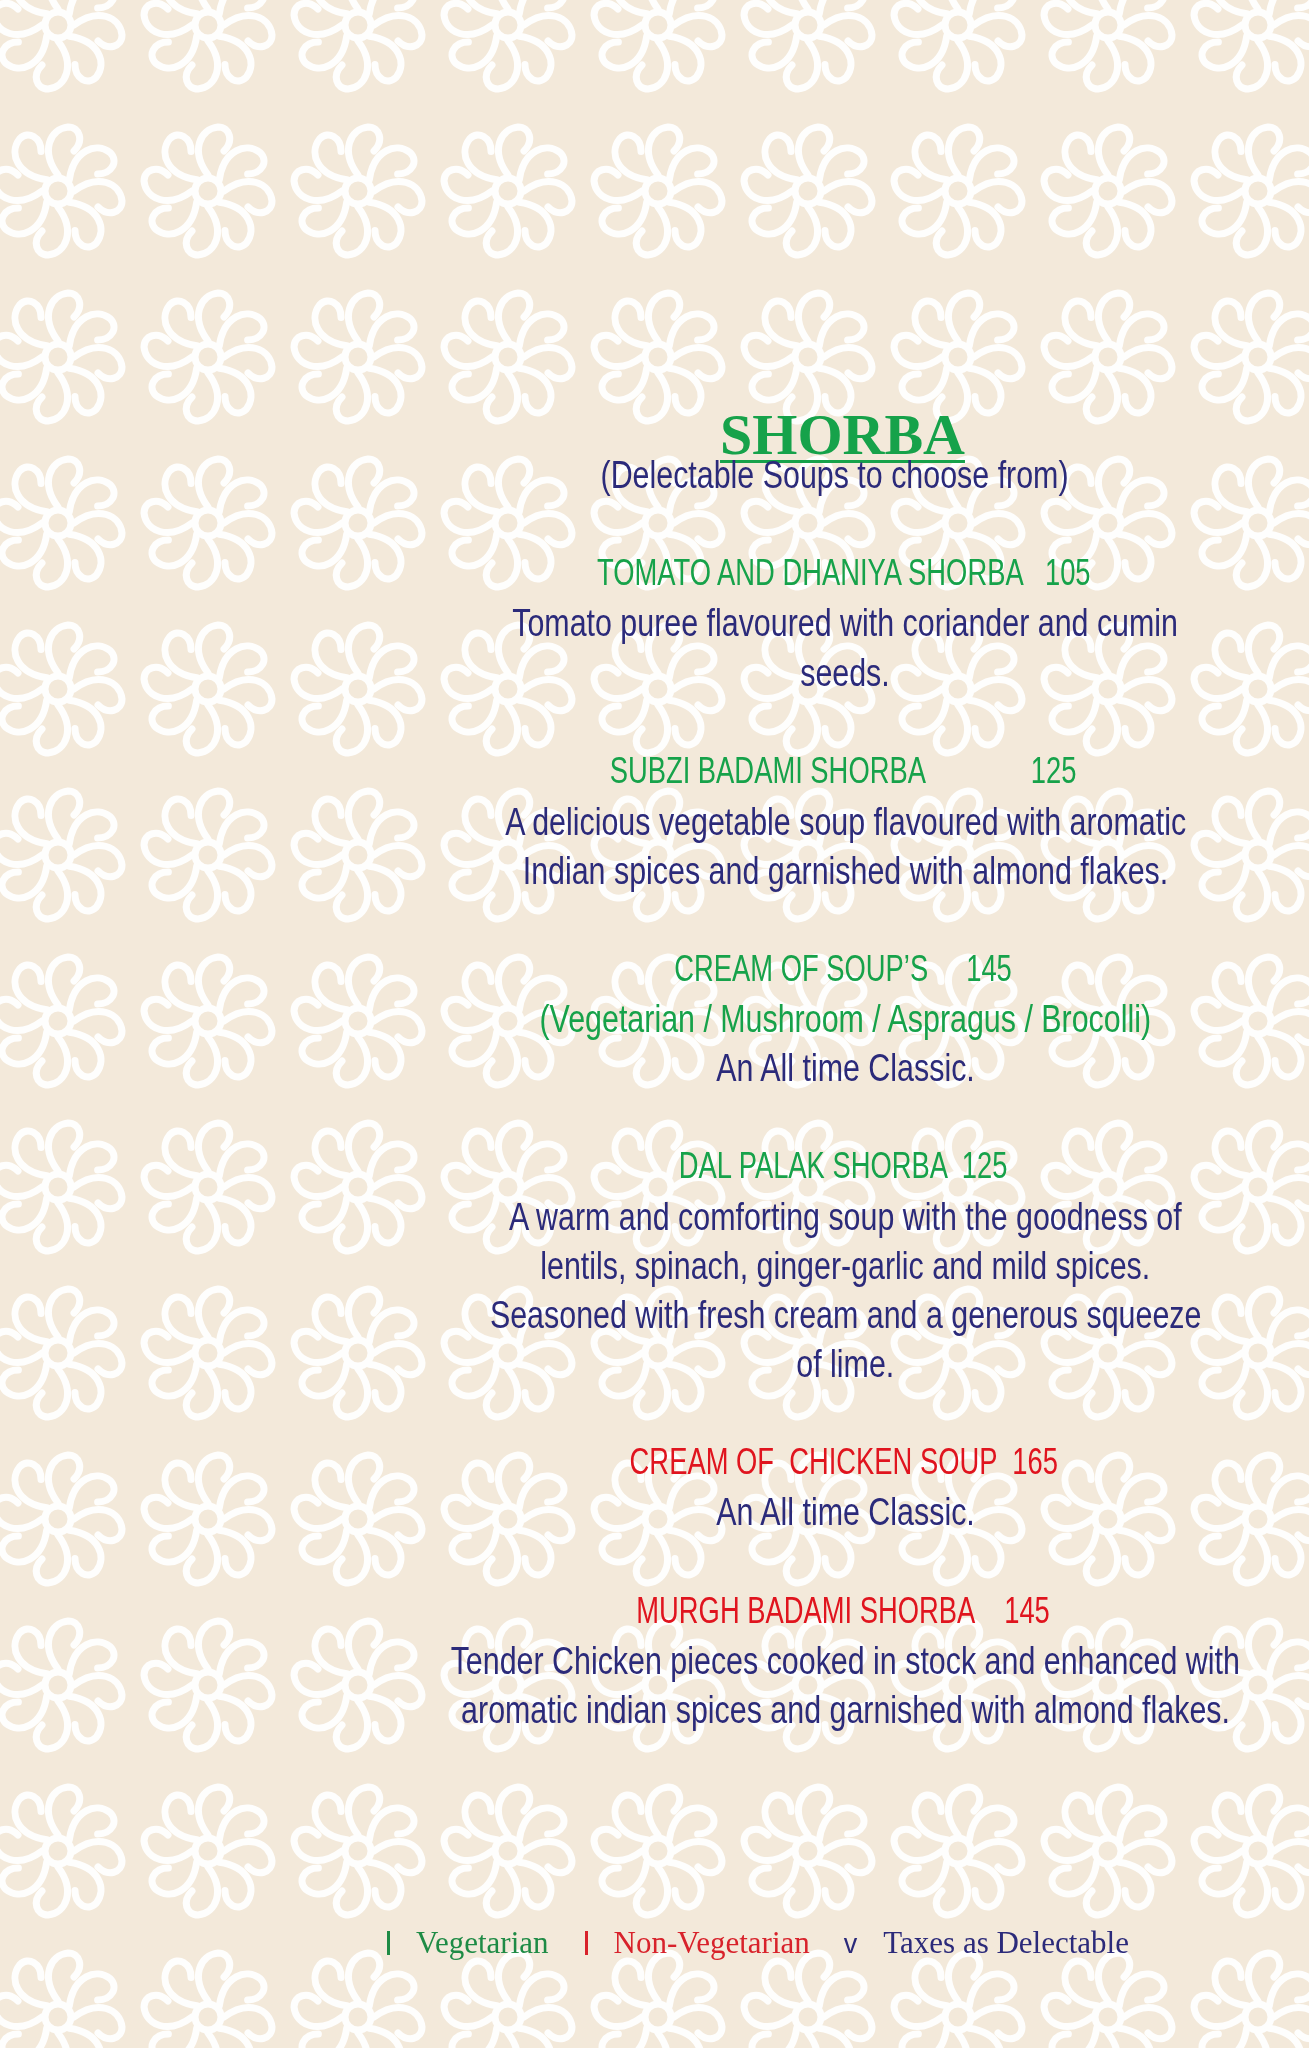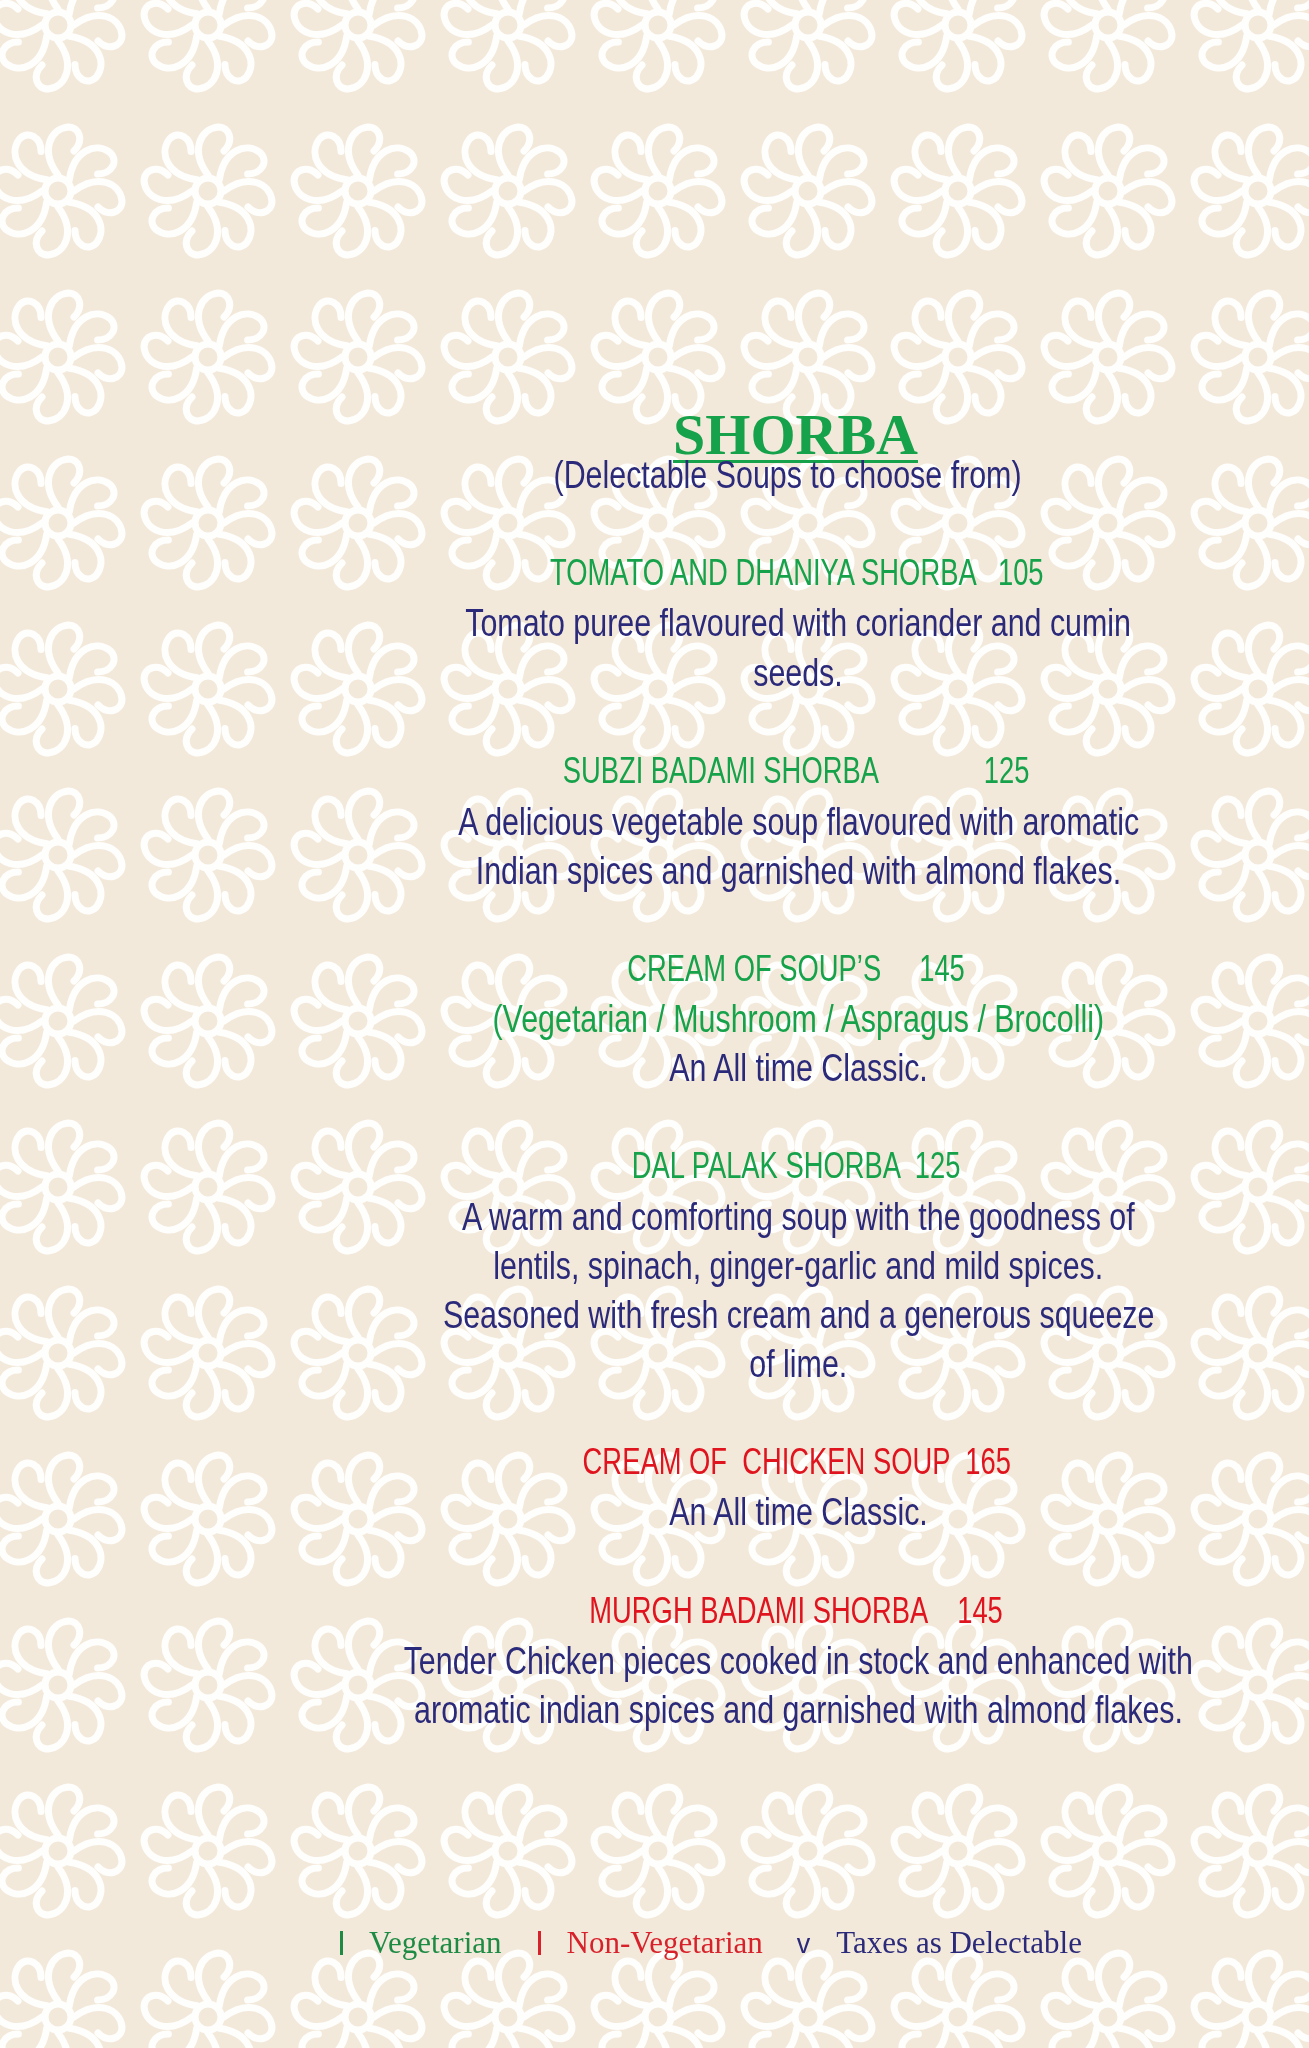--- a/index.html
+++ b/index.html
@@ -16,20 +16,21 @@
     }
     .bg-pattern {
       position: absolute;
       inset: 0;
       z-index: 0;
     }
     .page {
       position: absolute;
       inset: 0;
       z-index: 1;
+      margin-left: 47px;
     }
     .line {
       position: absolute;
       left: 0;
       width: 1309px;
       text-align: center;
       white-space: pre;
       line-height: 1;
     }
     .line > span {

